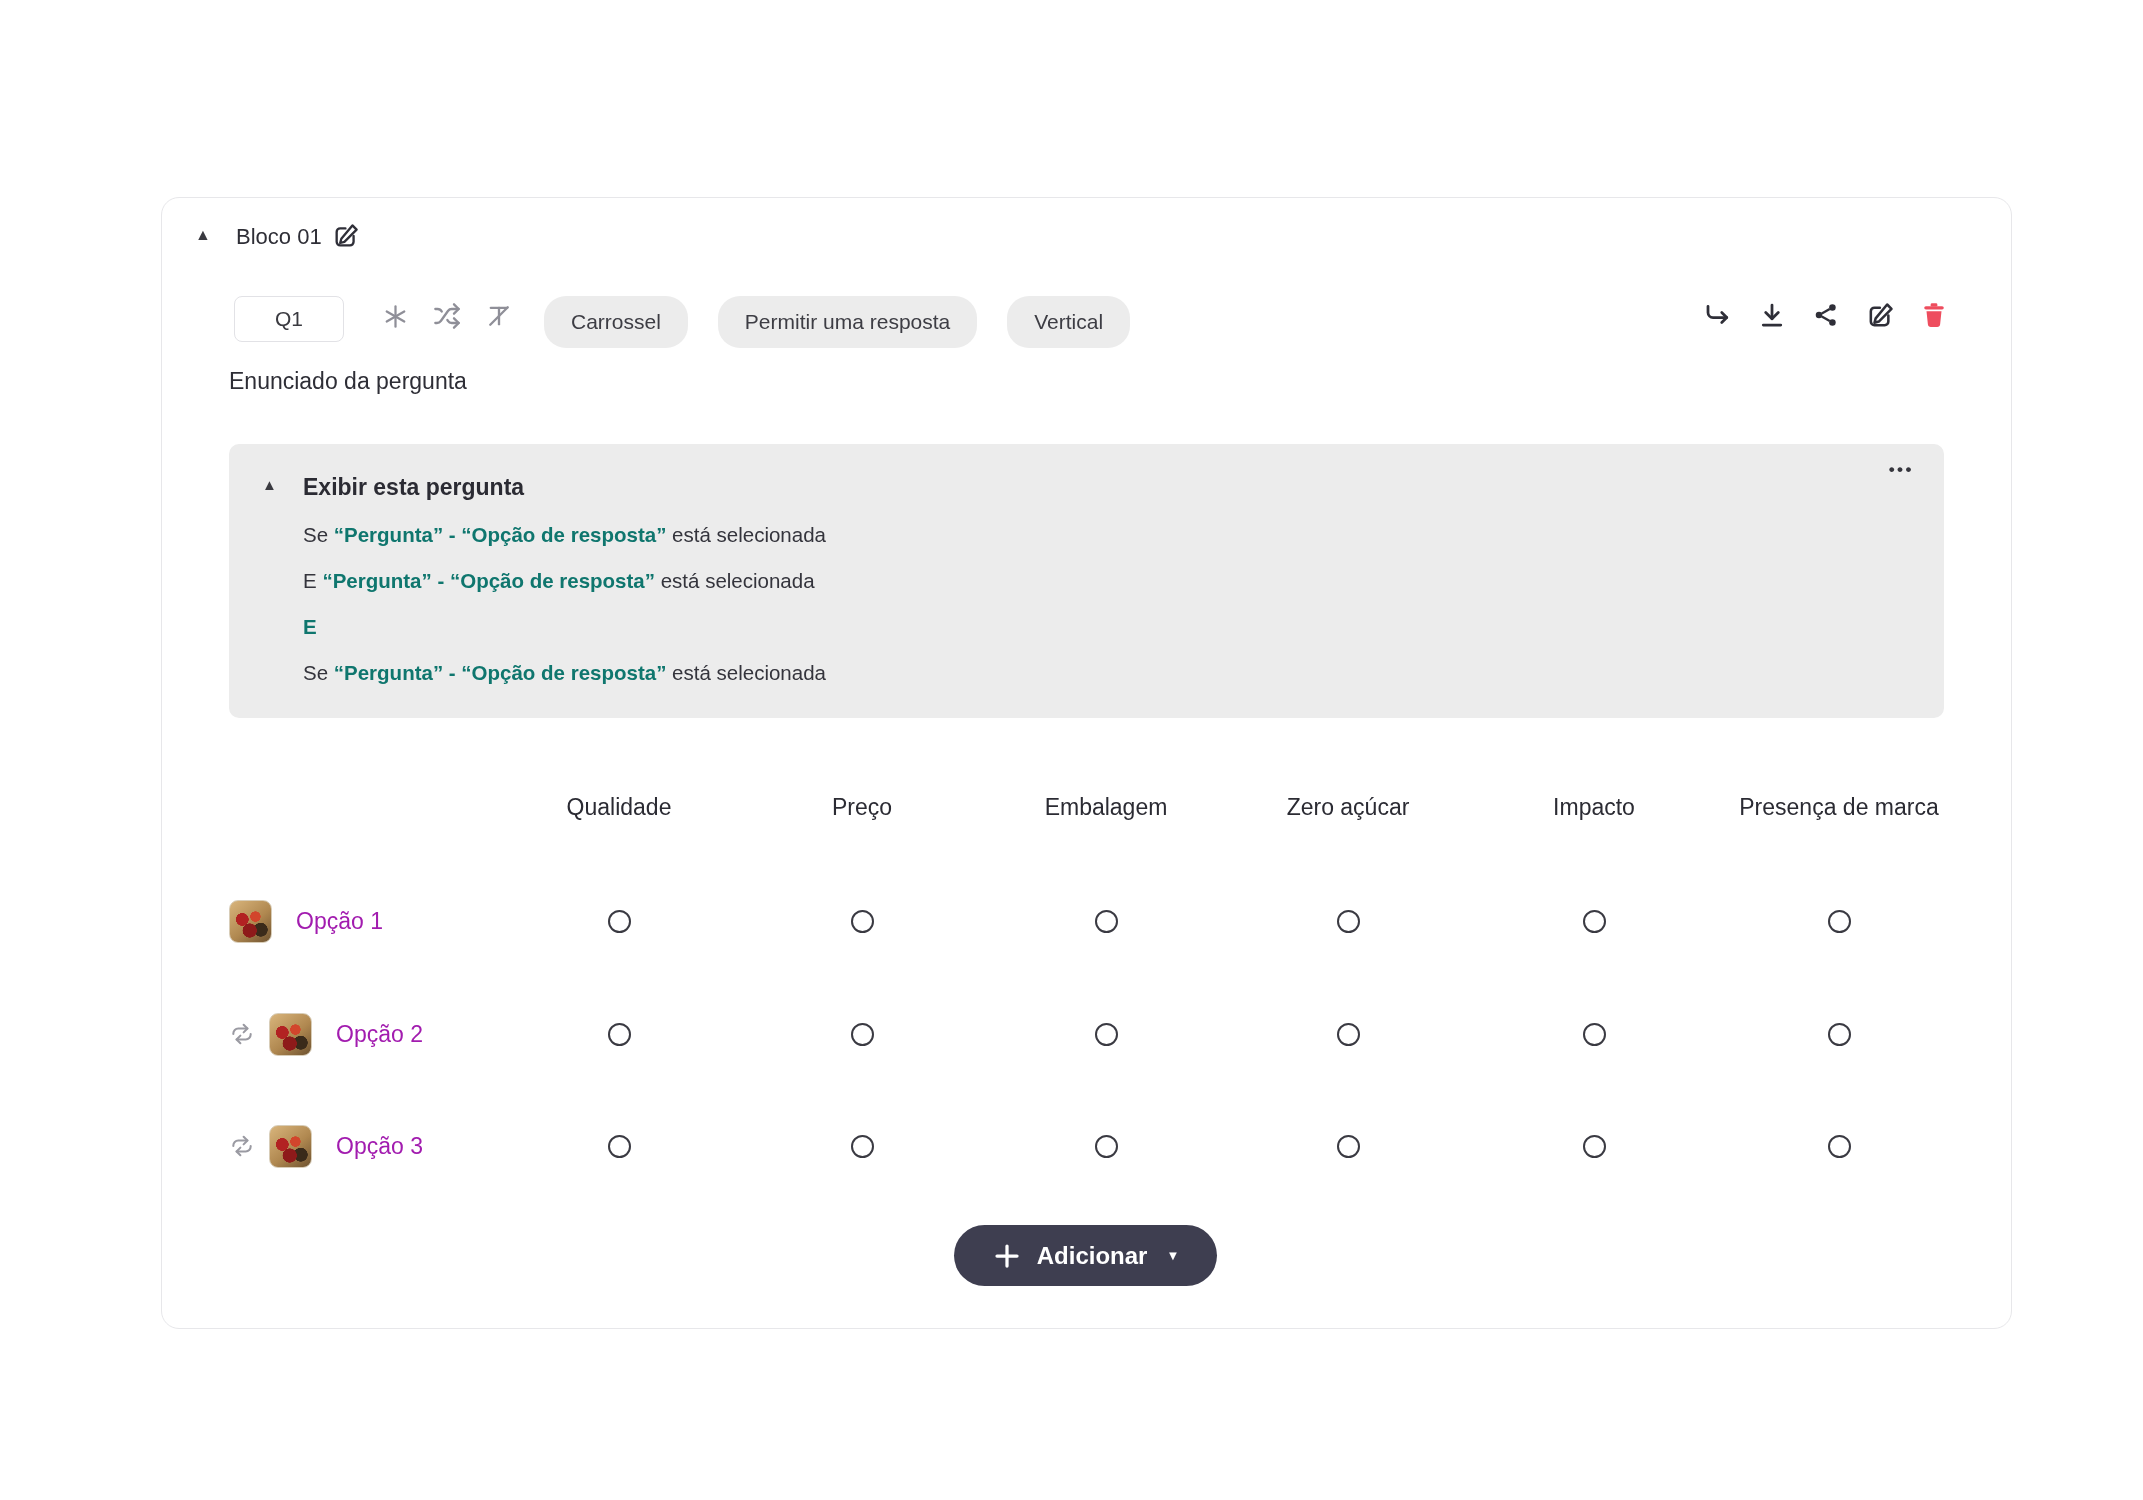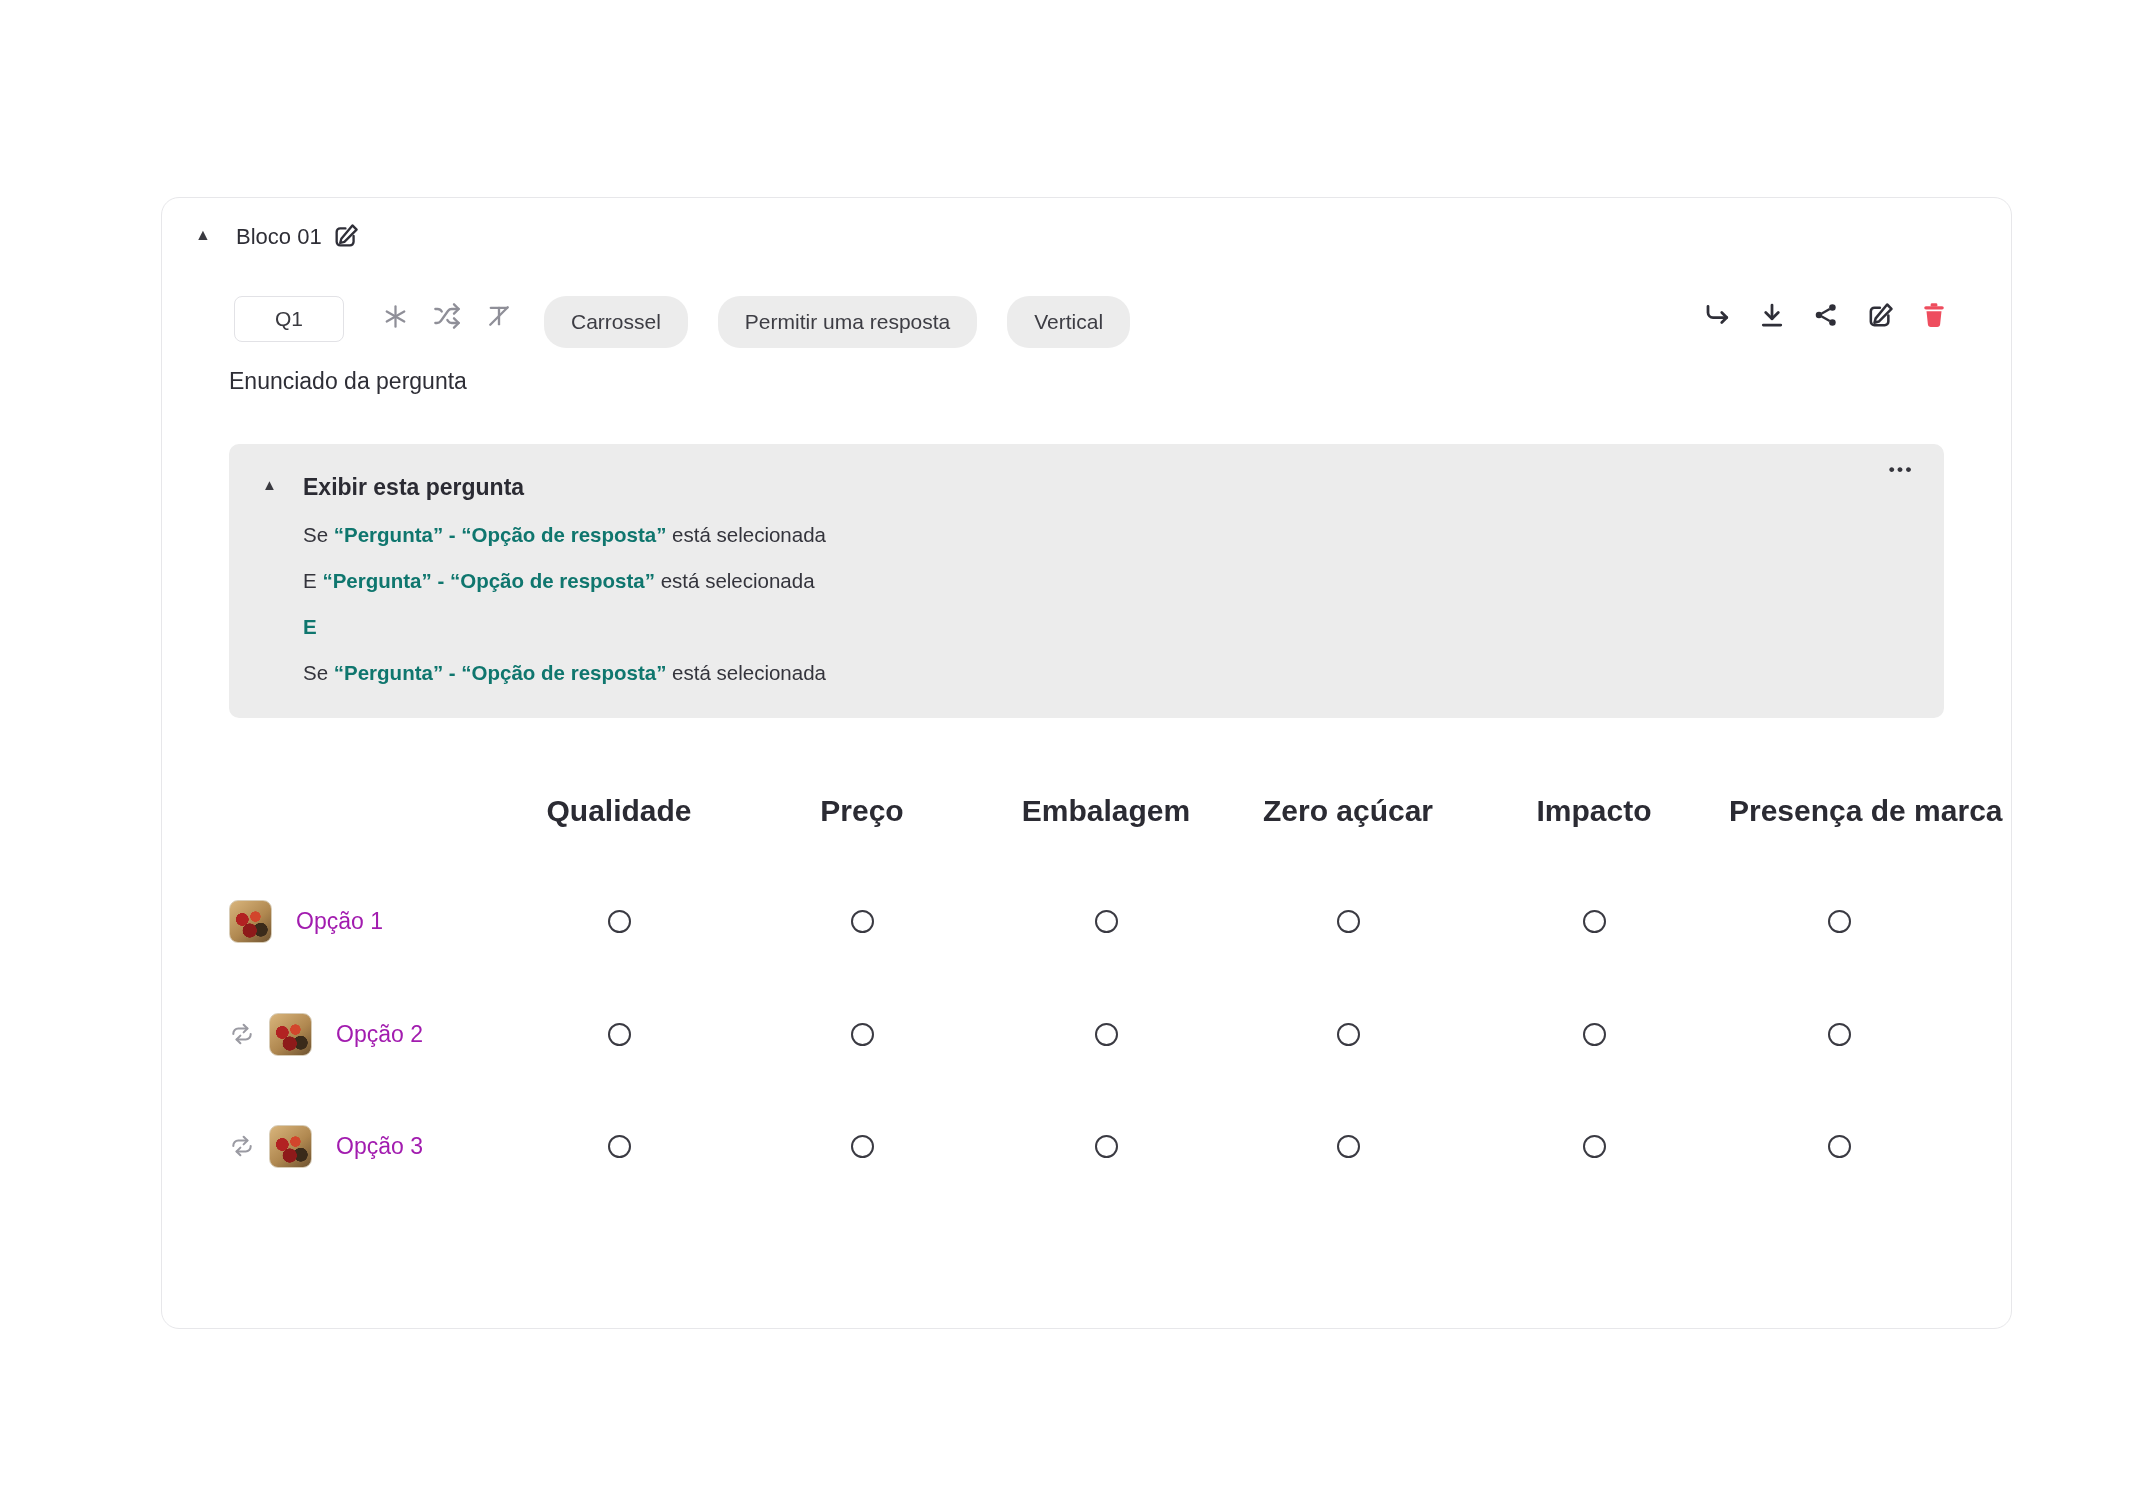--- a/index.html
+++ b/index.html
@@ -32,21 +32,21 @@
              background:var(--logic-bg,#ececec);border-radius:10px;}
   .logic-tri{position:absolute;left:33px;top:32px;font-size:15px;color:#3a3a40;cursor:pointer;}
   .logic-title{position:absolute;left:74px;top:30px;font-size:23px;font-weight:700;color:#2b2b33;}
   .conds{position:absolute;left:74px;top:68px;}
   .cond{line-height:46px;font-size:20.5px;color:#34343c;}
   .cond b{font-weight:700;color:#0f766e;}
   .dots{position:absolute;right:30px;top:16px;font-size:17px;font-weight:700;letter-spacing:2.5px;
         color:#35353c;cursor:pointer;}
 
   
-  .col-h{position:absolute;top:596px;width:220px;text-align:center;font-weight:700;font-size:30px;
+  .col-h{position:absolute;top:596px;width:220px;text-align:center;font-weight:400;font-size:23px;
          color:#2b2b33;cursor:pointer;white-space:nowrap;}
   .m-row{position:absolute;left:0;width:100%;height:46px;}
   .row-head{position:absolute;left:67px;top:0;height:46px;display:flex;align-items:center;}
   .swap-ic{width:26px;height:26px;margin-right:14px;color:#9a9aa2;cursor:pointer;flex:0 0 auto;}
   .thumb{width:43px;height:43px;border-radius:9px;margin-right:24px;flex:0 0 auto;cursor:pointer;
          border:1px solid #d8cdb8;box-sizing:border-box;
          background:
            radial-gradient(circle at 30% 45%, #b22222 0 17%, rgba(0,0,0,0) 18%),
            radial-gradient(circle at 62% 38%, #d2452c 0 14%, rgba(0,0,0,0) 15%),
            radial-gradient(circle at 48% 72%, #8e1a1a 0 19%, rgba(0,0,0,0) 20%),
@@ -262,15 +262,25 @@
           <span class="radio"></span>
         </div>
       <div class="radio-cell" style="left:1322px">
           <span class="radio"></span>
         </div>
       <div class="radio-cell" style="left:1567px">
           <span class="radio"></span>
         </div>
     </div>
 
+    <div class="add-btn">
+      <span>
+        <svg viewBox="0 0 24 24" width="30" height="30" stroke="#ffffff" stroke-width="2.6" stroke-linecap="round">
+          <line x1="12" y1="4" x2="12" y2="20"></line>
+          <line x1="4" y1="12" x2="20" y2="12"></line>
+        </svg>
+      </span>
+      <span class="add-label">Adicionar</span>
+      <span class="add-caret">▼</span>
+    </div>
 
   </div>
 </div>
 
 </body></html>

